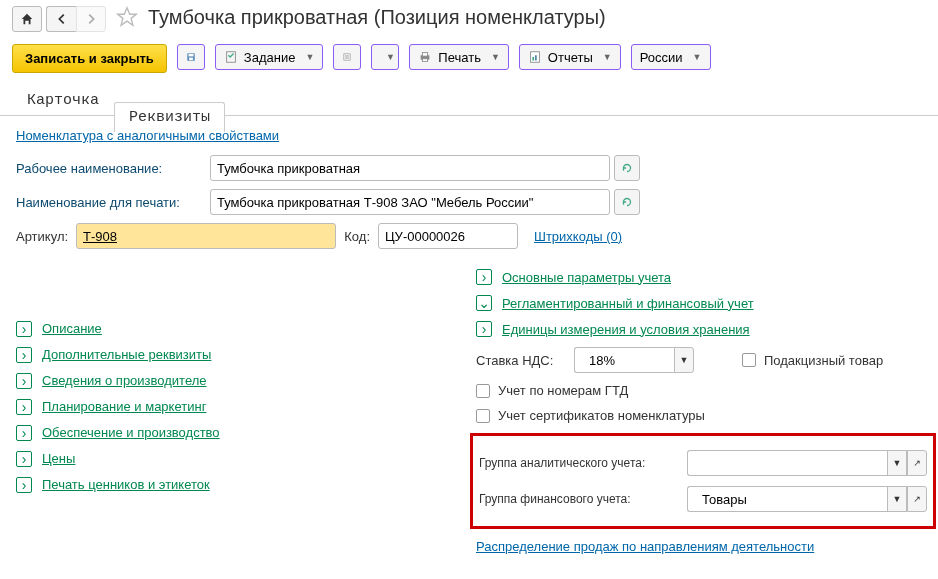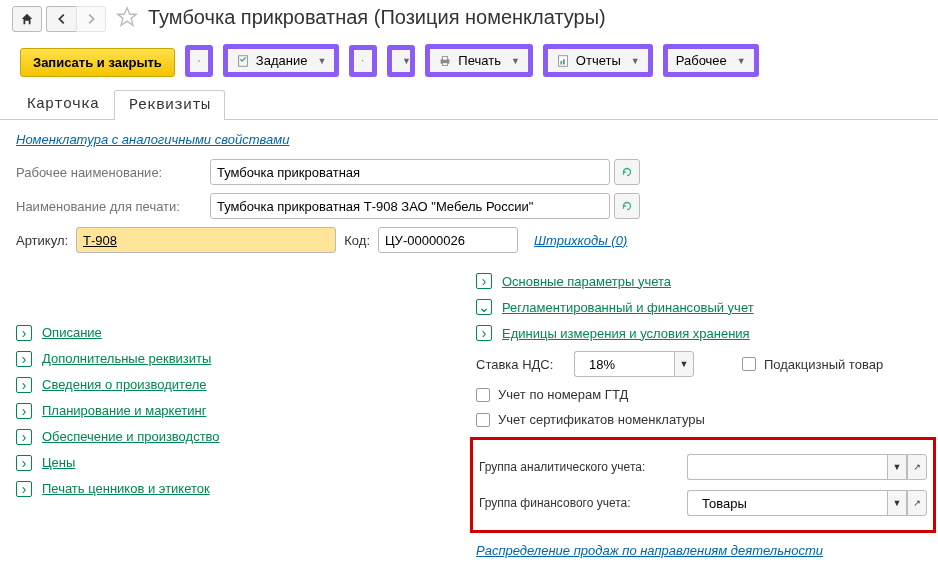--- a/index.html
+++ b/index.html
@@ -4,33 +4,33 @@
 <style>
 * { box-sizing: border-box; margin: 0; padding: 0; }
 body { font-family: Arial, sans-serif; font-size: 13px; color: #333; background: #fff; width: 938px; }
 .header { display: flex; padding: 6px 12px; gap: 4px; }
 .nav-btn { width: 30px; height: 26px; border: 1px solid #bbb; border-radius: 3px; background: #f5f5f5; display: flex; align-items: center; justify-content: center; cursor: pointer; }
 .nav-group { display: flex; }
 .nav-group .nav-btn:first-child { border-radius: 3px 0 0 3px; border-right: none; }
 .nav-group .nav-btn:last-child { border-radius: 0 3px 3px 0; }
 .star { width: 22px; height: 22px; margin: 0 6px; color: #bbb; cursor: pointer; }
 .title { font-size: 20px; font-weight: normal; color: #333; }
-.toolbar { display: flex; align-items: flex-end; padding: 6px 20px; gap: 10px; }
+.toolbar { display: flex; align-items: flex-start; padding: 6px 12px; gap: 10px; }
 .btn-primary { background: linear-gradient(#ffe04a, #f5c400); border: 1px solid #c9a800; border-radius: 3px; padding: 6px 12px; font-weight: bold; font-size: 13px; cursor: pointer; }
-.btn { background: #f5f5f5; border: 5px solid #8b5cf6; border-radius: 3px; padding: 4px 8px; font-size: 13px; cursor: pointer; display: flex; align-items: center; gap: 6px; min-height: 26px; }
+.btn { background: #f5f5f5; border: 1px solid #8b5cf6; border-radius: 3px; padding: 4px 8px; font-size: 13px; cursor: pointer; display: flex; align-items: center; gap: 6px; min-height: 26px; }
 .btn-icon { width: 28px; justify-content: center; }
 .btn .drop { margin-left: 4px; font-size: 9px; color: #666; }
 .tabs { display: flex; padding: 0 12px; border-bottom: 1px solid #ccc; margin-top: 6px; }
 .tab { padding: 6px 14px; border: 1px solid transparent; cursor: pointer; font-size: 15px; border-bottom: none; font-family: Liberation Mono, monospace; }
-.tab.active { border-color: #ccc; background: #fff; border-radius: 3px 3px 0 0; position: relative; top: 1px; }
+.tab.active { border-color: #ccc; background: #fff; border-radius: 3px 3px 0 0; position: relative; top: 17px; }
 .content { padding: 12px 16px; }
-.link { color: #0066aa; text-decoration: underline; cursor: pointer; font-size: 13px; font-style: italic; }
+.link { color: #0066aa; text-decoration: underline; cursor: pointer; font-size: 13px; }
 .link-green { color: #008850; text-decoration: underline; cursor: pointer; font-size: 13px; }
 .form-row { display: flex; align-items: center; margin: 8px 0; gap: 4px; }
-.label { width: 190px; font-size: 13px; color: #737373; }
+.label { width: 190px; font-size: 13px; color: #0c4a6e; }
 .input { border: 1px solid #bbb; border-radius: 3px; padding: 4px 6px; font-size: 13px; height: 26px; }
 .input.w1 { width: 400px; }
 .input.highlight { background: #ffe59a; text-decoration: underline; }
 .small-btn { width: 26px; height: 26px; border: 1px solid #bbb; border-radius: 3px; background: #f5f5f5; display: flex; align-items: center; justify-content: center; cursor: pointer; }
 .cols { display: flex; gap: 20px; margin-top: 10px; align-items: center; }
 .col { flex: 0 0 auto; }
 .col.left { width: 440px; }
 .col.right { flex: 1; }
 .exp-item { display: flex; align-items: center; gap: 10px; margin: 10px 0; }
 .exp-icon { width: 16px; height: 16px; border: 1.5px solid #008850; border-radius: 2px; display: flex; align-items: center; justify-content: center; color: #008850; font-size: 11px; cursor: pointer; }
@@ -118,21 +118,21 @@
   <button class="btn">
     <svg class="icon-svg" viewBox="0 0 16 16">
         <rect x="3" y="2" width="10" height="12" fill="#fff" stroke="#888"></rect>
         <rect x="5" y="8" width="2" height="4" fill="#4a8"></rect>
         <rect x="8" y="6" width="2" height="6" fill="#58a"></rect>
       </svg>
     <span>Отчеты</span>
     <span class="drop">▼</span>
   </button>
   <button class="btn">
-    <span>Рабочее</span>
+    <span>России</span>
     <span class="drop">▼</span>
   </button>
 </div>
 
 <div class="tabs">
   <div class="tab">Карточка</div>
   <div class="tab active">Реквизиты</div>
 </div>
 
 <div class="content">

